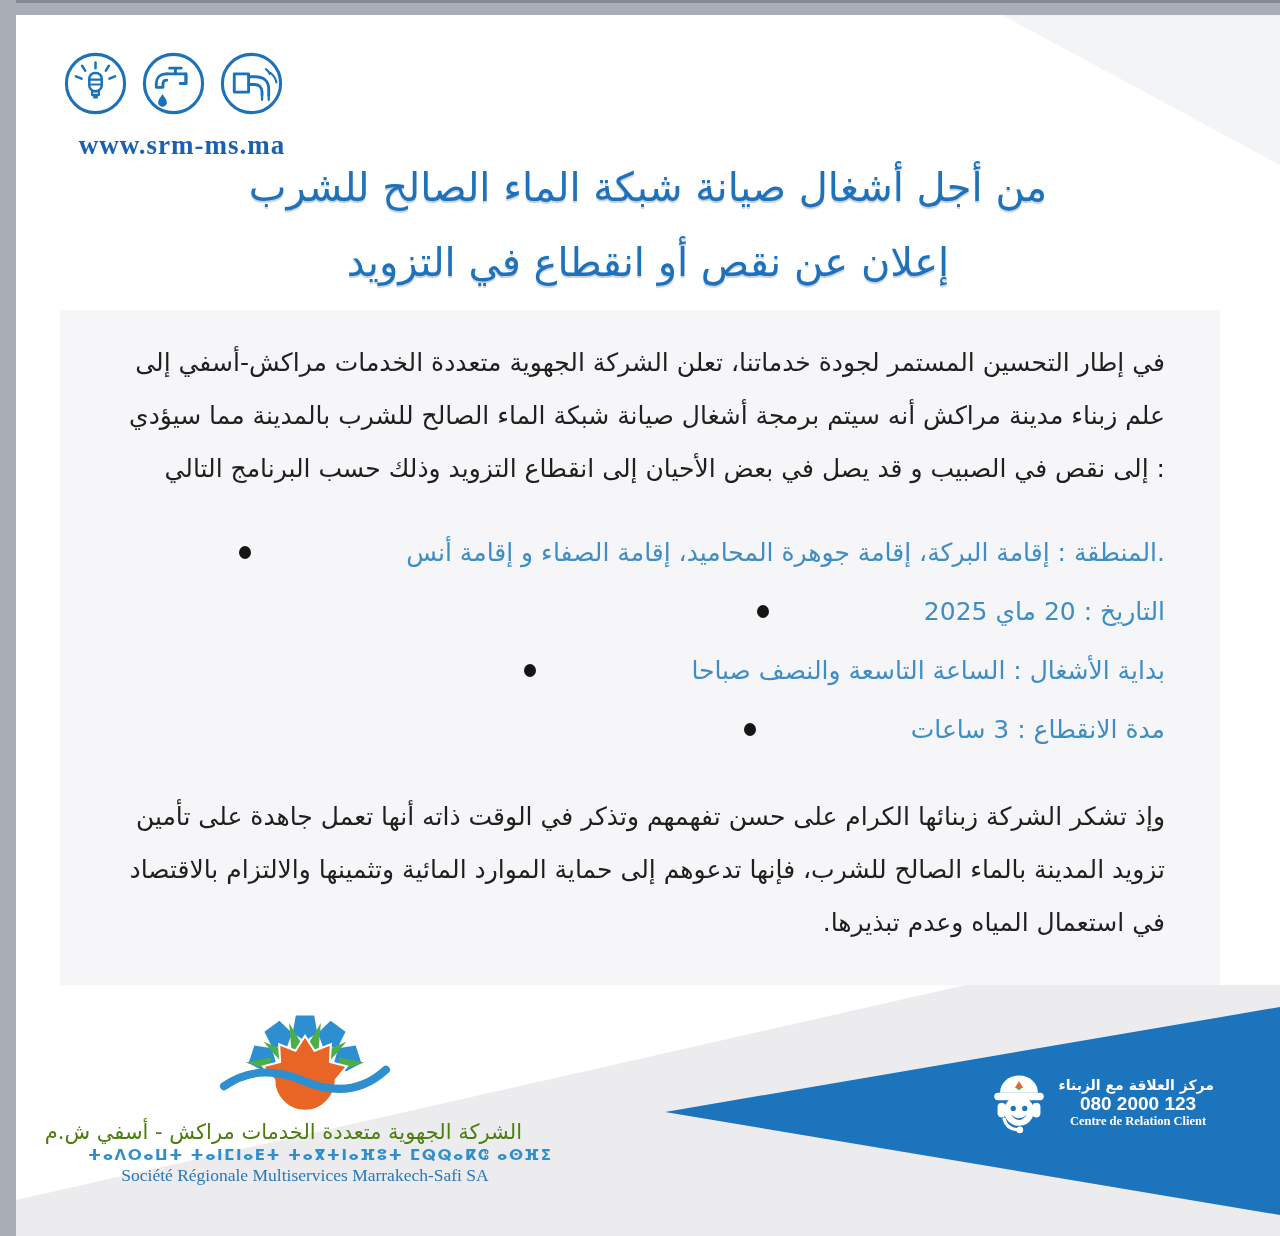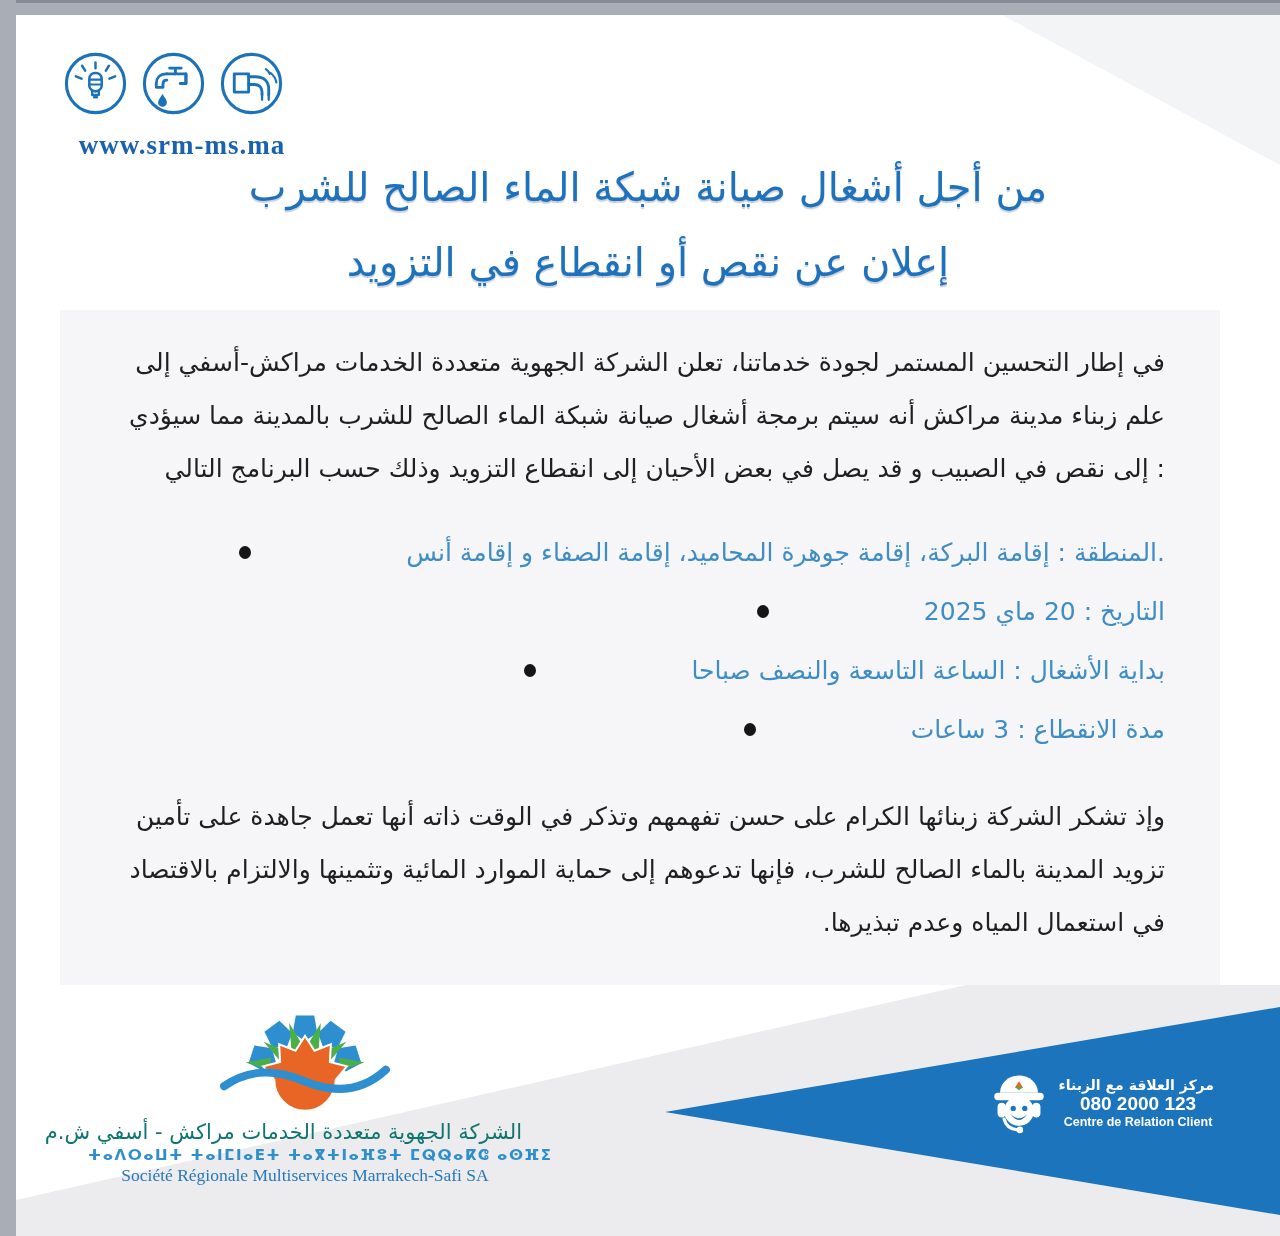--- a/index.html
+++ b/index.html
@@ -43,32 +43,32 @@
   
   .bottom-section{left:16px;top:985px;width:1264px;height:251px;background:#ececee;}
   .white-wedge{left:16px;top:985px;width:950px;height:215px;background:#ffffff;
     clip-path:polygon(0 0,100% 0,0 100%);}
   .blue-wedge{left:660px;top:1002px;width:620px;height:215px;background:#1b74bc;
     clip-path:polygon(5px 110px,620px 5px,620px 213px);}
 
   
   .flower{left:218px;top:1006px;}
   .company-block{left:88px;top:1120px;width:434px;text-align:center;}
-  .company-ar{font-size:21px;color:#0f766e;direction:rtl;white-space:nowrap;margin-bottom:2px;}
+  .company-ar{font-size:21px;color:#4d7c0f;direction:rtl;white-space:nowrap;margin-bottom:2px;}
   .company-tif{font-size:15px;font-weight:bold;color:#2f8ecd;letter-spacing:1.5px;white-space:nowrap;}
   .company-fr{font-family:"Liberation Serif","DejaVu Serif",serif;font-weight:normal;
     font-size:17.5px;color:#2777bc;white-space:nowrap;margin-top:1px;}
 
   
   .crc-block{left:986px;top:1058px;display:flex;align-items:center;gap:10px;color:#fff;}
   .crc-text{width:152px;text-align:center;}
   .crc-ar{font-size:14px;font-weight:bold;direction:rtl;white-space:nowrap;}
   .crc-phone{font-family:"Liberation Sans",sans-serif;font-size:19px;font-weight:bold;
     white-space:nowrap;line-height:1.15;}
-  .crc-fr{font-family:Liberation Sans, sans-serif;font-size:12.5px;font-weight:bold;white-space:nowrap;}
+  .crc-fr{font-family:Liberation Serif, serif;font-size:12.5px;font-weight:bold;white-space:nowrap;}
 </style>
 </head>
 <body>
 
 <div class="abs top-bar"></div>
 <div class="abs left-bar"></div>
 <div class="abs top-wedge"></div>
 
 <div class="abs icon-row">
   <span>

